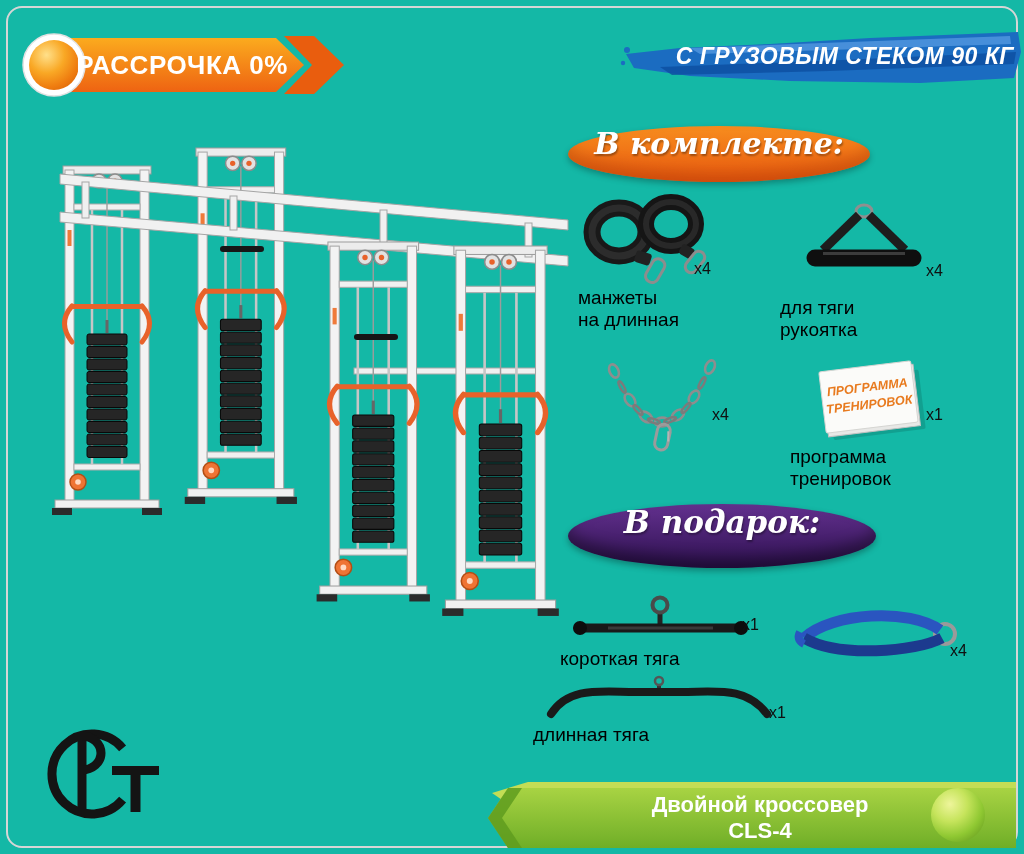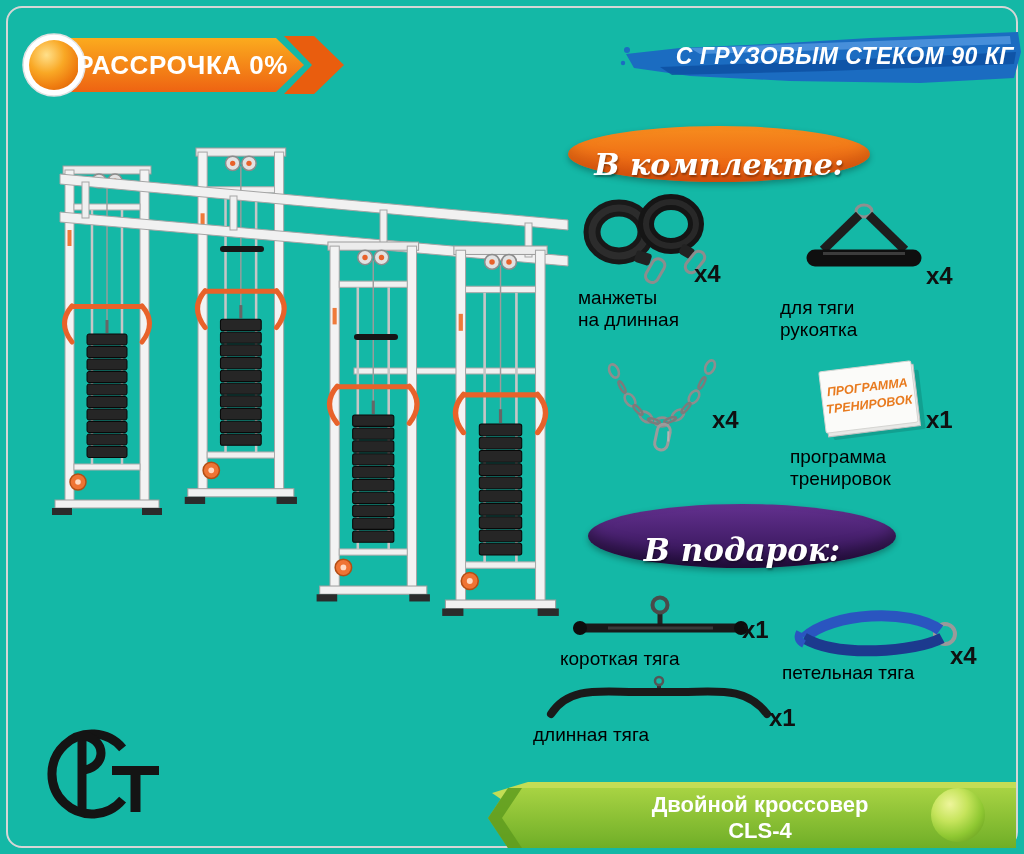--- a/index.html
+++ b/index.html
@@ -2,31 +2,31 @@
 <html><head>
 <meta charset="utf-8">
 <style>
   * { margin:0; padding:0; box-sizing:border-box; }
   html,body { width:1024px; height:854px; background:#ffffff; font-family:"Liberation Sans",sans-serif; }
   .canvas { position:relative; width:1024px; height:854px; background:#14b8a6; overflow:hidden; }
   .frame-border { position:absolute; inset:6px; border:2px solid #d6d6d6; border-radius:16px; }
   .abs { position:absolute; }
   svg text { font-family:"Liberation Sans",sans-serif; }
 
-  .badge { position:absolute; border-radius:50%; display:flex; align-items:flex-end; justify-content:center;
+  .badge { position:absolute; border-radius:50%; display:flex; align-items:flex-start; justify-content:center;
            color:#fff; font-family:"DejaVu Serif",serif; font-style:italic; font-weight:bold;
            text-shadow:1px 2px 2px rgba(0,0,0,.35); }
   .badge-included { background:linear-gradient(180deg,#f78d1e,#e9590f);
            box-shadow:0 3px 6px rgba(0,0,0,.28), inset 0 -10px 14px rgba(140,40,0,.28); font-size:30px; }
   .badge-gift { background:linear-gradient(180deg,#63318f,#2e1150);
            box-shadow:0 3px 6px rgba(0,0,0,.3), inset 0 -10px 14px rgba(0,0,0,.35); font-size:31px; }
 
   .kit-item { position:absolute; }
   .kit-item .icon-wrap { display:flex; justify-content:center; }
-  .kit-item .count { position:absolute; font-size:24px; color:#101010;font-weight:bold; }
+  .kit-item .count { position:absolute; font-size:16px; color:#101010; }
   .kit-item .label { text-align:left; font-size:19px; color:#000; line-height:1.18; margin-top:2px; }
   .kit-item .label span { display:block; }
 </style>
 </head>
 <body>
 
 <div class="canvas">
   <div class="frame-border"></div>
 
   <svg class="abs" style="left:16px;top:30px;" width="340" height="70" viewBox="0 0 340 70">
@@ -196,21 +196,21 @@
         </g>
       </svg>
     </div>
     <span class="count" style="left:136px;top:54px;">x1</span>
     <div class="label">
       <span>программа</span>
       <span>тренировок</span>
     </div>
   </div>
 
-  <div class="badge badge-gift" style="left:588px;top:504px;width:308px;height:64px;">
+  <div class="badge badge-gift" style="left:568px;top:504px;width:308px;height:64px;">
     <span>В подарок:</span>
   </div>
 
   <div class="kit-item" style="left:560px;top:588px;width:200px;">
     <div class="icon-wrap">
       <svg width="185" height="58" viewBox="0 0 185 58">
         <line x1="92" y1="36" x2="92" y2="24" stroke="#222" stroke-width="5"></line>
         <circle cx="92" cy="17" r="7.5" fill="none" stroke="#4a4a4a" stroke-width="4"></circle>
         <line x1="10" y1="40" x2="175" y2="40" stroke="#191919" stroke-width="9" stroke-linecap="round"></line>
         <line x1="40" y1="40" x2="145" y2="40" stroke="#3a3a3a" stroke-width="3"></line>
@@ -227,23 +227,20 @@
   <div class="kit-item" style="left:782px;top:598px;width:190px;">
     <div class="icon-wrap">
       <svg width="170" height="62" viewBox="0 0 170 62">
         <circle cx="153" cy="36" r="10" fill="none" stroke="#9a9a9a" stroke-width="4"></circle>
         <path d="M12,40 C40,14 118,10 148,32" stroke="#2a55c0" stroke-width="11" fill="none"></path>
         <path d="M12,40 C46,60 124,54 150,40" stroke="#1c3a8e" stroke-width="11" fill="none"></path>
         <path d="M8,34 q-4,8 4,12" stroke="#2a55c0" stroke-width="8" fill="none"></path>
       </svg>
     </div>
     <span class="count" style="left:168px;top:44px;">x4</span>
-    <div class="label">
-      <span>петельная тяга</span>
-    </div>
   </div>
 
   <div class="kit-item" style="left:533px;top:672px;width:250px;">
     <div class="icon-wrap">
       <svg width="235" height="50" viewBox="0 0 235 50">
         <line x1="118" y1="20" x2="118" y2="12" stroke="#333" stroke-width="4"></line>
         <circle cx="118" cy="9" r="4" fill="none" stroke="#555" stroke-width="2.5"></circle>
         <path d="M10,42 C28,14 60,20 95,20 L140,20 C175,20 205,14 226,42" stroke="#1a1a1a" stroke-width="8" fill="none" stroke-linecap="round"></path>
       </svg>
     </div>

